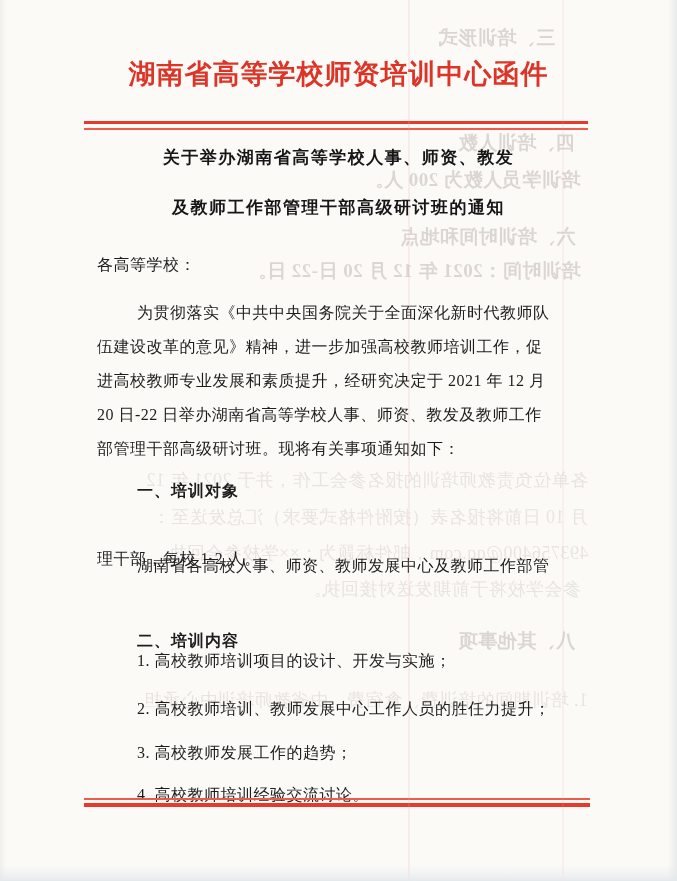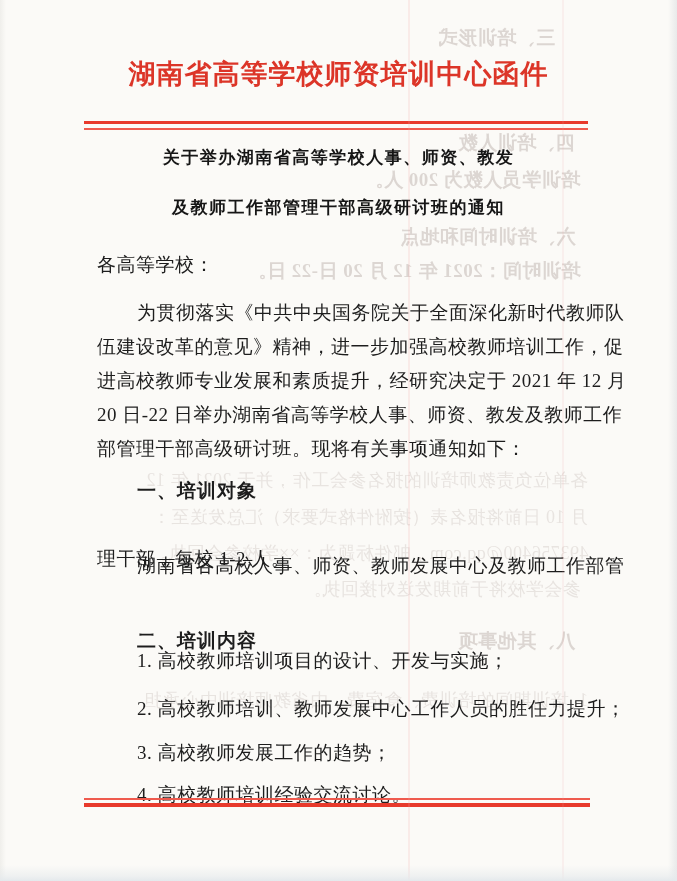--- a/index.html
+++ b/index.html
@@ -33,21 +33,21 @@
     font-weight:bold;
     font-size:17px;
     letter-spacing:1.5px;
     color:#161616;
   }
   .t1{top:146px;}
   .t2{top:196px;}
   
   .bodyline{
     position:absolute;left:97px;width:503px;
-    font-size:19px;
+    font-size:16px;
     line-height:26px;
     color:#1d1d1d;
     white-space:nowrap;
     letter-spacing:0.5px;
   }
   .ind{padding-left:40px;}
   .heading{
     font-family:"Liberation Sans",sans-serif;
     font-weight:bold;
     letter-spacing:1px;

